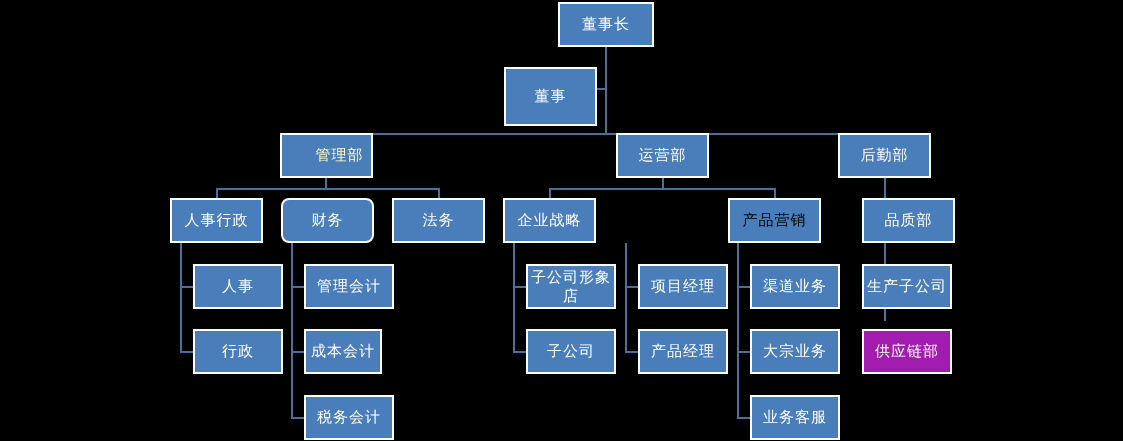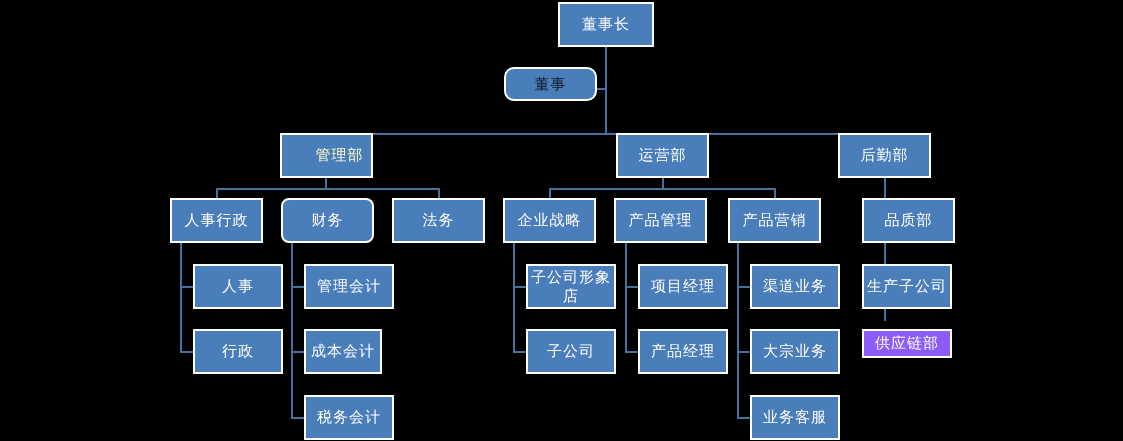--- a/index.html
+++ b/index.html
@@ -72,38 +72,37 @@
     <div class="conn h" style="left: 513px; top: 286px; width: 15px; background: rgb(69, 113, 158);"></div>
     <div class="conn h" style="left: 513px; top: 351px; width: 15px; background: rgb(69, 113, 158);"></div>
     <div class="conn v" style="left: 625px; top: 243px; height: 108px; background: rgb(69, 113, 158);"></div>
     <div class="conn h" style="left: 625px; top: 286px; width: 15px; background: rgb(69, 113, 158);"></div>
     <div class="conn h" style="left: 625px; top: 351px; width: 15px; background: rgb(69, 113, 158);"></div>
     <div class="conn v" style="left: 737px; top: 243px; height: 174px; background: rgb(69, 113, 158);"></div>
     <div class="conn h" style="left: 737px; top: 286px; width: 15px; background: rgb(69, 113, 158);"></div>
     <div class="conn h" style="left: 737px; top: 351px; width: 15px; background: rgb(69, 113, 158);"></div>
     <div class="conn h" style="left: 737px; top: 417px; width: 15px; background: rgb(69, 113, 158);"></div>
     <div class="node" style="left: 558px; top: 2px; width: 96px; height: 45px; background: rgb(74, 126, 187); border-color: rgb(255, 255, 255); color: rgb(255, 255, 255);">董事长</div>
-    <div class="node" style="left: 504px; top: 67px; width: 93px; height: 34px; background: rgb(74, 126, 187); border-color: rgb(255, 255, 255); color: #0f172a; border-radius: 10px;">董事</div>
+    <div class="node" style="left: 504px; top: 67px; width: 93px; height: 59px; background: rgb(74, 126, 187); border-color: rgb(255, 255, 255); color: #ffffff;">董事</div>
     <div class="node" style="left: 280px; top: 133px; width: 93px; height: 45px; background: rgb(74, 126, 187); border-color: rgb(255, 255, 255); color: #fef9c3; padding-left: 29px;">管理部</div>
     <div class="node" style="left: 838px; top: 133px; width: 93px; height: 45px; background: rgb(74, 126, 187); border-color: rgb(255, 255, 255); color: rgb(255, 255, 255);">后勤部</div>
     <div class="node" style="left: 616px; top: 133px; width: 93px; height: 45px; background: rgb(74, 126, 187); border-color: rgb(255, 255, 255); color: rgb(255, 255, 255);">运营部</div>
     <div class="node" style="left: 170px; top: 198px; width: 93px; height: 45px; background: rgb(74, 126, 187); border-color: rgb(255, 255, 255); color: rgb(255, 255, 255);">人事行政</div>
     <div class="node" style="left: 281px; top: 198px; width: 93px; height: 45px; background: rgb(74, 126, 187); border-color: rgb(255, 255, 255); color: rgb(255, 255, 255); border-radius: 8px;">财务</div>
     <div class="node" style="left: 392px; top: 198px; width: 93px; height: 45px; background: rgb(74, 126, 187); border-color: rgb(255, 255, 255); color: rgb(255, 255, 255);">法务</div>
     <div class="node" style="left: 503px; top: 198px; width: 93px; height: 45px; background: rgb(74, 126, 187); border-color: rgb(255, 255, 255); color: rgb(255, 255, 255);">企业战略</div>
-    <div class="node" style="left: 614px; top: 198px; width: 93px; height: 45px; background: rgb(74, 126, 187); border-color: rgb(255, 255, 255); color: rgb(255, 255, 255);">产品管理</div>
-    <div class="node" style="left: 728px; top: 198px; width: 93px; height: 45px; background: rgb(74, 126, 187); border-color: rgb(255, 255, 255); color: #ffffff;">产品营销</div>
+    <div class="node" style="left: 728px; top: 198px; width: 93px; height: 45px; background: rgb(74, 126, 187); border-color: rgb(255, 255, 255); color: #000000;">产品营销</div>
     <div class="node" style="left: 862px; top: 198px; width: 93px; height: 45px; background: rgb(74, 126, 187); border-color: rgb(255, 255, 255); color: rgb(255, 255, 255);">品质部</div>
     <div class="node" style="left: 193px; top: 264px; width: 90px; height: 45px; background: rgb(74, 126, 187); border-color: rgb(255, 255, 255); color: rgb(255, 255, 255);">人事</div>
     <div class="node" style="left: 304px; top: 264px; width: 90px; height: 45px; background: rgb(74, 126, 187); border-color: rgb(255, 255, 255); color: rgb(255, 255, 255);">管理会计</div>
     <div class="node" style="left: 526px; top: 264px; width: 90px; height: 45px; background: rgb(74, 126, 187); border-color: rgb(255, 255, 255); color: rgb(255, 255, 255);">子公司形象店</div>
     <div class="node" style="left: 638px; top: 264px; width: 90px; height: 45px; background: rgb(74, 126, 187); border-color: rgb(255, 255, 255); color: rgb(255, 255, 255);">项目经理</div>
     <div class="node" style="left: 750px; top: 264px; width: 90px; height: 45px; background: rgb(74, 126, 187); border-color: rgb(255, 255, 255); color: rgb(255, 255, 255);">渠道业务</div>
     <div class="node" style="left: 862px; top: 264px; width: 90px; height: 45px; background: rgb(74, 126, 187); border-color: rgb(255, 255, 255); color: rgb(255, 255, 255);">生产子公司</div>
     <div class="node" style="left: 193px; top: 329px; width: 90px; height: 45px; background: rgb(74, 126, 187); border-color: rgb(255, 255, 255); color: rgb(255, 255, 255);">行政</div>
     <div class="node" style="left: 304px; top: 329px; width: 78px; height: 45px; background: rgb(74, 126, 187); border-color: rgb(255, 255, 255); color: rgb(255, 255, 255);">成本会计</div>
     <div class="node" style="left: 526px; top: 329px; width: 90px; height: 45px; background: rgb(74, 126, 187); border-color: rgb(255, 255, 255); color: rgb(255, 255, 255);">子公司</div>
     <div class="node" style="left: 638px; top: 329px; width: 90px; height: 45px; background: rgb(74, 126, 187); border-color: rgb(255, 255, 255); color: rgb(255, 255, 255);">产品经理</div>
     <div class="node" style="left: 750px; top: 329px; width: 90px; height: 45px; background: rgb(74, 126, 187); border-color: rgb(255, 255, 255); color: rgb(255, 255, 255);">大宗业务</div>
-    <div class="node" style="left: 862px; top: 329px; width: 90px; height: 29px; background: #8b5cf6; border-color: rgb(255, 255, 255); color: rgb(255, 255, 255);">供应链部</div>
+    <div class="node" style="left: 862px; top: 329px; width: 90px; height: 45px; background: #a21caf; border-color: rgb(255, 255, 255); color: rgb(255, 255, 255);">供应链部</div>
     <div class="node" style="left: 304px; top: 395px; width: 90px; height: 45px; background: rgb(74, 126, 187); border-color: rgb(255, 255, 255); color: rgb(255, 255, 255);">税务会计</div>
     <div class="node" style="left: 750px; top: 395px; width: 90px; height: 45px; background: rgb(74, 126, 187); border-color: rgb(255, 255, 255); color: rgb(255, 255, 255);">业务客服</div>
   </div>
 
 </body></html>

